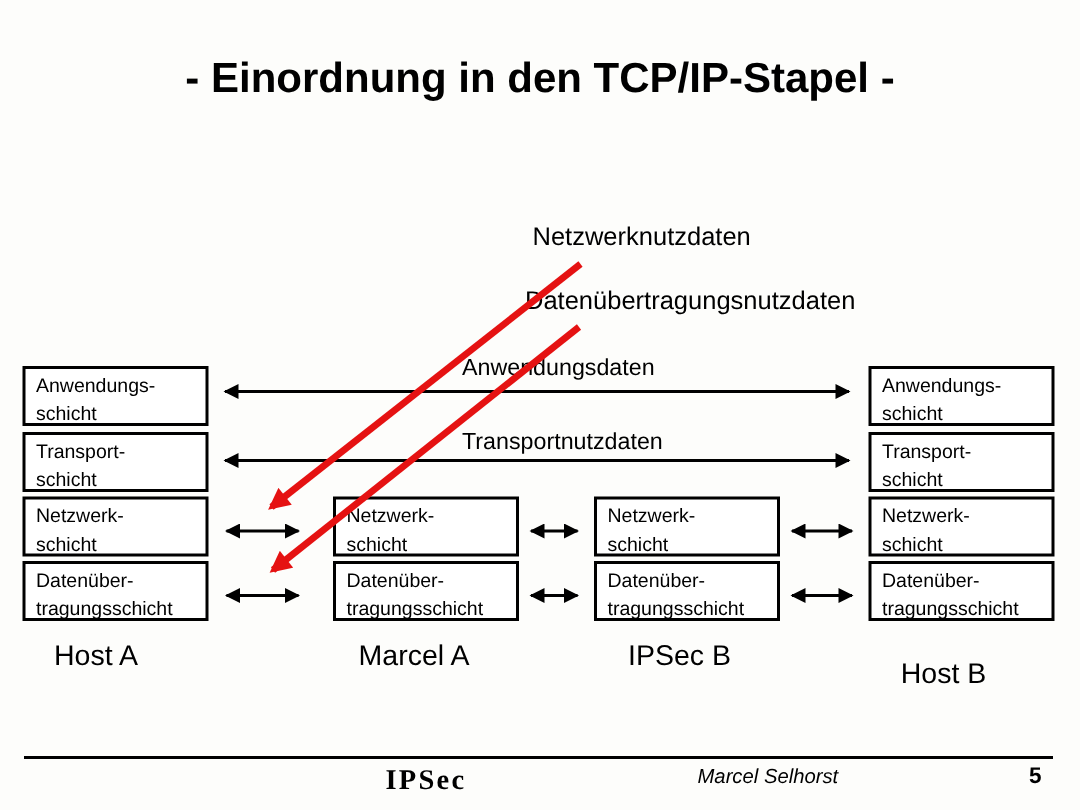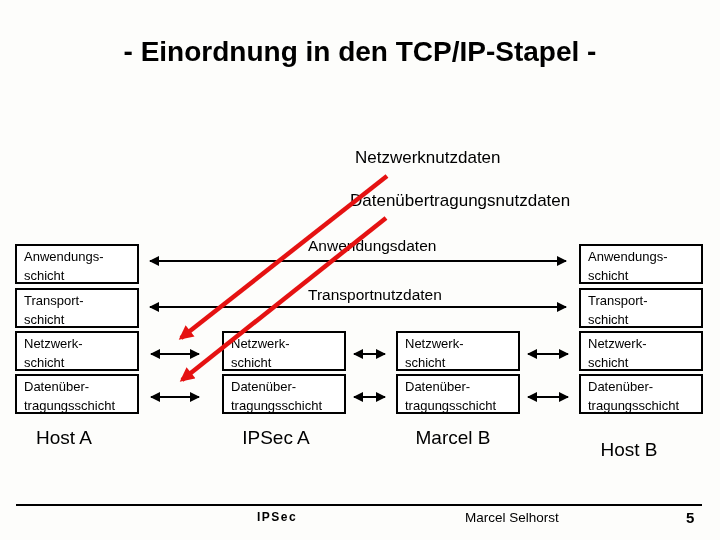--- a/index.html
+++ b/index.html
@@ -73,26 +73,26 @@
   }
   .footer-text {
     position: absolute;
     top: 510px;
     font-size: 13.5px;
     white-space: nowrap;
   }
   #footer-left   { left: 15px; }
   #footer-center {
     left: 257px; top: 510px;
-    font-family: Liberation Sans, sans-serif;
+    font-family: Liberation Serif, serif;
     font-weight: bold;
-    font-size: 12px;
+    font-size: 19px;
     letter-spacing: 1.5px;
   }
-  #footer-right  { left: 465px; }
+  #footer-right  { left: 465px; font-style: italic; }
   #footer-page   { left: 686px; top: 509px; font-weight: bold; font-size: 15px; }
 </style>
 </head>
 <body>
 
 <div class="slide" style="background: rgb(253, 253, 251);">
 
   <div class="title">- Einordnung in den TCP/IP-Stapel -</div>
 
   <div class="flow-label big" id="label-netzwerknutzdaten">Netzwerknutzdaten</div>
@@ -145,22 +145,22 @@
         <span>Netzwerk-</span>
         <span>schicht</span>
       </div>
       <div class="layer-box" style="left: 579px; top: 374px;">
         <span>Datenüber-</span>
         <span>tragungsschicht</span>
       </div>
     </div>
   <div id="col-labels">
       <div class="col-label" style="left: 64px;">Host A</div>
-      <div class="col-label" style="left: 276px;">IPSec A</div>
-      <div class="col-label" style="left: 453px;">Marcel B</div>
+      <div class="col-label" style="left: 276px;">Marcel A</div>
+      <div class="col-label" style="left: 453px;">IPSec B</div>
       <div class="col-label" style="left: 629px; margin-top: 12px;">Host B</div>
     </div>
 
   <svg class="overlay" viewBox="0 0 720 540">
     <defs>
       <marker id="mb" viewBox="0 0 10 10" refX="9" refY="5" markerWidth="5.5" markerHeight="5" orient="auto-start-reverse">
         <path d="M0,0 L10,5 L0,10 z" fill="#000"></path>
       </marker>
       <marker id="mr" viewBox="0 0 10 10" refX="8" refY="5" markerWidth="3.4" markerHeight="3.2" orient="auto" class="red-marker">
         <path d="M0,0 L10,5 L0,10 z" id="red-marker-path" fill="#e51212"></path>

